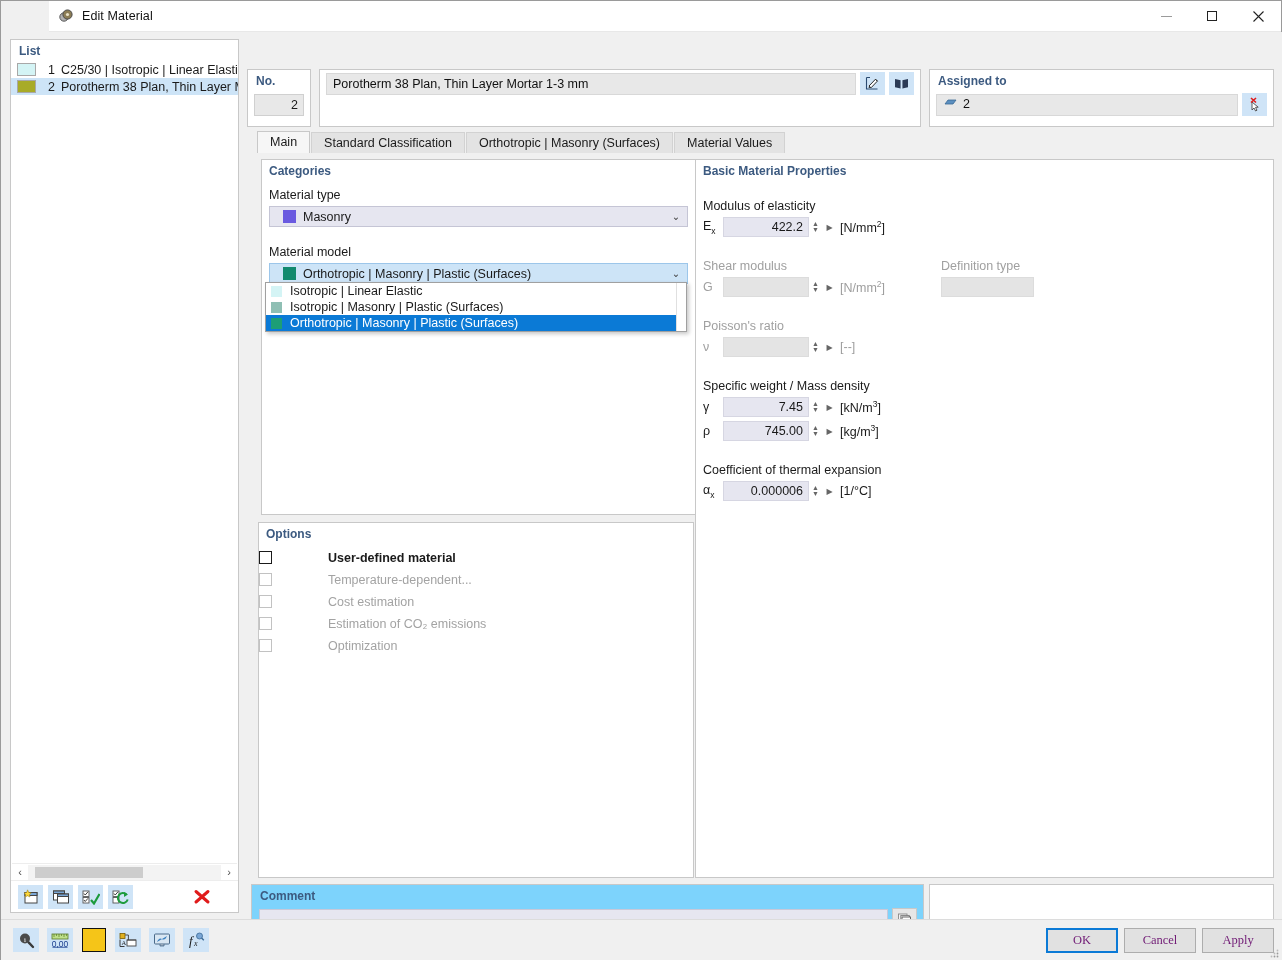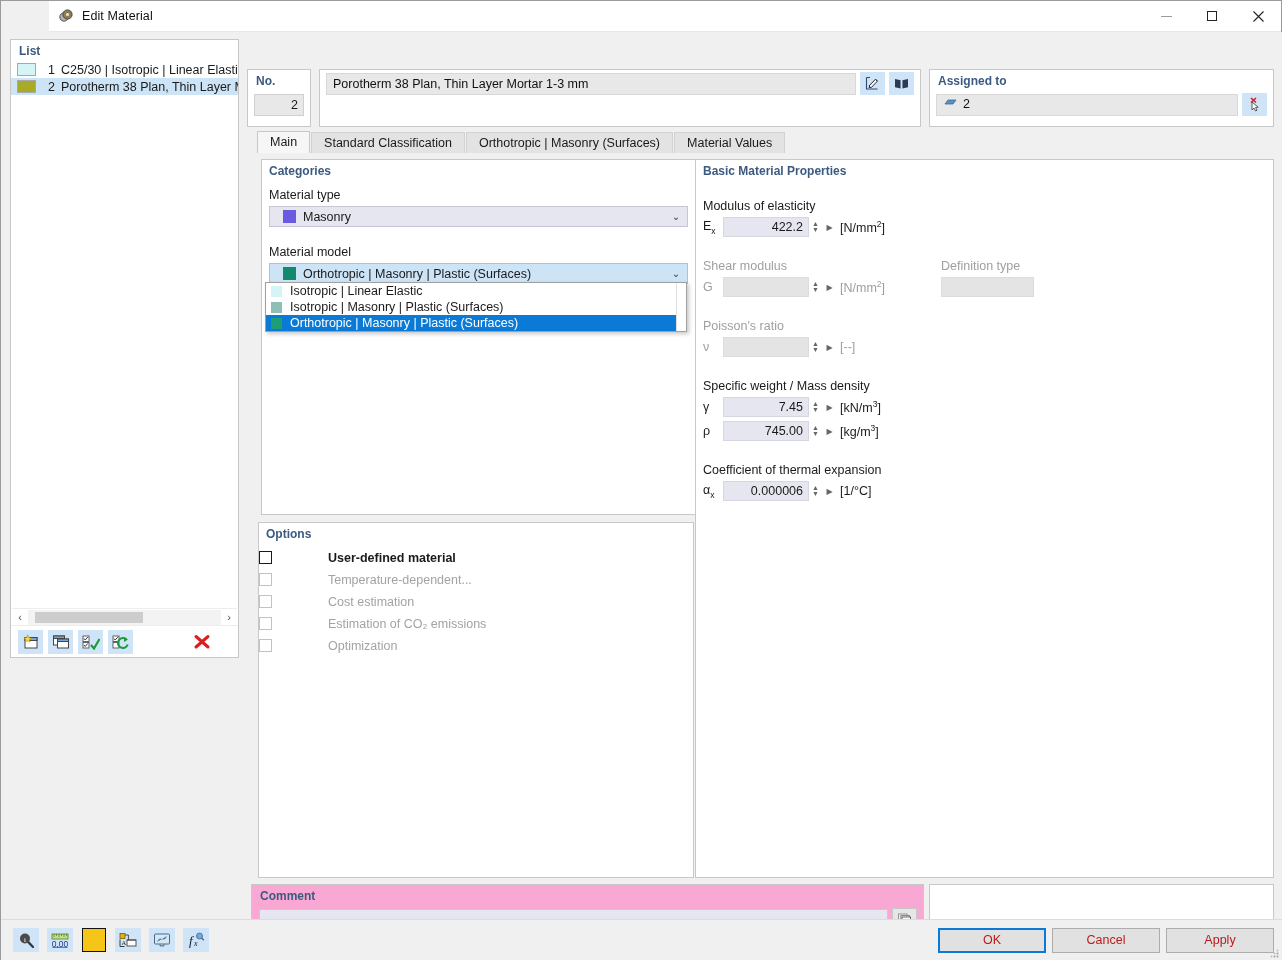--- a/index.html
+++ b/index.html
@@ -41,21 +41,21 @@
   }
   .mini { display:block; width:11px; height:1px; background:#9b9b9b; }
   .maxi { display:block; width:10px; height:10px; border:1px solid #222; }
 
   
   .body-area { position: relative; width: 1282px; height: 928px; background: #f0f0f0; }
 
   
   .list-panel {
     position: absolute; left: 9px; top: 7px;
-    width: 229px; height: 619px;
+    width: 229px; height: 874px;
     background: #ffffff; border: 1px solid #c8c8c8;
     display: flex; flex-direction: column;
   }
   .panel-legend {
     font-size: 12px; font-weight: bold; color: #3c5a80;
     padding: 4px 0 3px 8px;
   }
   .list-rows { flex: 0 0 auto; }
   .list-row {
     display: flex; align-items: center; height: 17px;
@@ -201,21 +201,21 @@
   .copt { display: flex; align-items: flex-start; height: 22px; padding-left: 0; gap: 48px; }
   .cbox { width: 13px; height: 13px; border: 1px solid #1a1a1a; background: #fff; margin-right: 8px; flex: none; }
   .cbox.dim { border-color: #c2c2c2; }
   .clabel { font-size: 12.5px; }
   .clabel.dim { color: #a3a3a3; }
   .clabel.bold { font-weight: bold; }
 
   
   .comment-panel {
     position: absolute; left: 250px; top: 852px; width: 673px; height: 50px;
-    background: #f9a8d4; border: 1px solid #c8c8c8;
+    background: #7dd3fc; border: 1px solid #c8c8c8;
   }
   .comment-right {
     position: absolute; left: 928px; top: 852px; width: 345px; height: 50px;
     background: #fff; border: 1px solid #c8c8c8;
   }
   .comment-row { display: flex; align-items: center; margin: 2px 6px 0 7px; gap: 4px; }
   .comment-input {
     flex: 1; height: 21px; background: #e6e6f0; border: 1px solid #c8c8d8;
     display: flex; align-items: center;
   }
@@ -223,23 +223,23 @@
   
   .bottombar {
     position: absolute; left: 0; top: 887px; width: 1282px; height: 41px;
     background: #f0f0f0; border-top: 1px solid #dcdcdc;
     display: flex; align-items: center;
   }
   .bb-left { display: flex; align-items: center; gap: 8px; margin-left: 12px; }
   .bb-btn { width: 26px; height: 24px; background: #cfe4f7; display:flex; align-items:center; justify-content:center; }
   .bb-right { margin-left: auto; display: flex; gap: 6px; margin-right: 9px; }
   .dlg-btn {
-    width: 108px; height: 25px; background: #e1e1e1; border: 1px solid #adadad;
+    width: 72px; height: 25px; background: #e1e1e1; border: 1px solid #adadad;
     font-size: 12.5px; display: flex; align-items: center; justify-content: center;
-    font-family: Liberation Sans, sans-serif; color: #b91c1c;
+    font-family: Liberation Serif, serif; color: #701a75;
   }
   .dlg-btn.primary { background: #e1e1e1; border: 2px solid #0b7ad6; }
   .grip { position: absolute; right: 4px; bottom: 3px; width: 10px; height: 10px; }
   sub { font-size: 8.5px; }
   sup { font-size: 8.5px; }
 </style>
 </head>
 <body>
 
 <div class="window">

